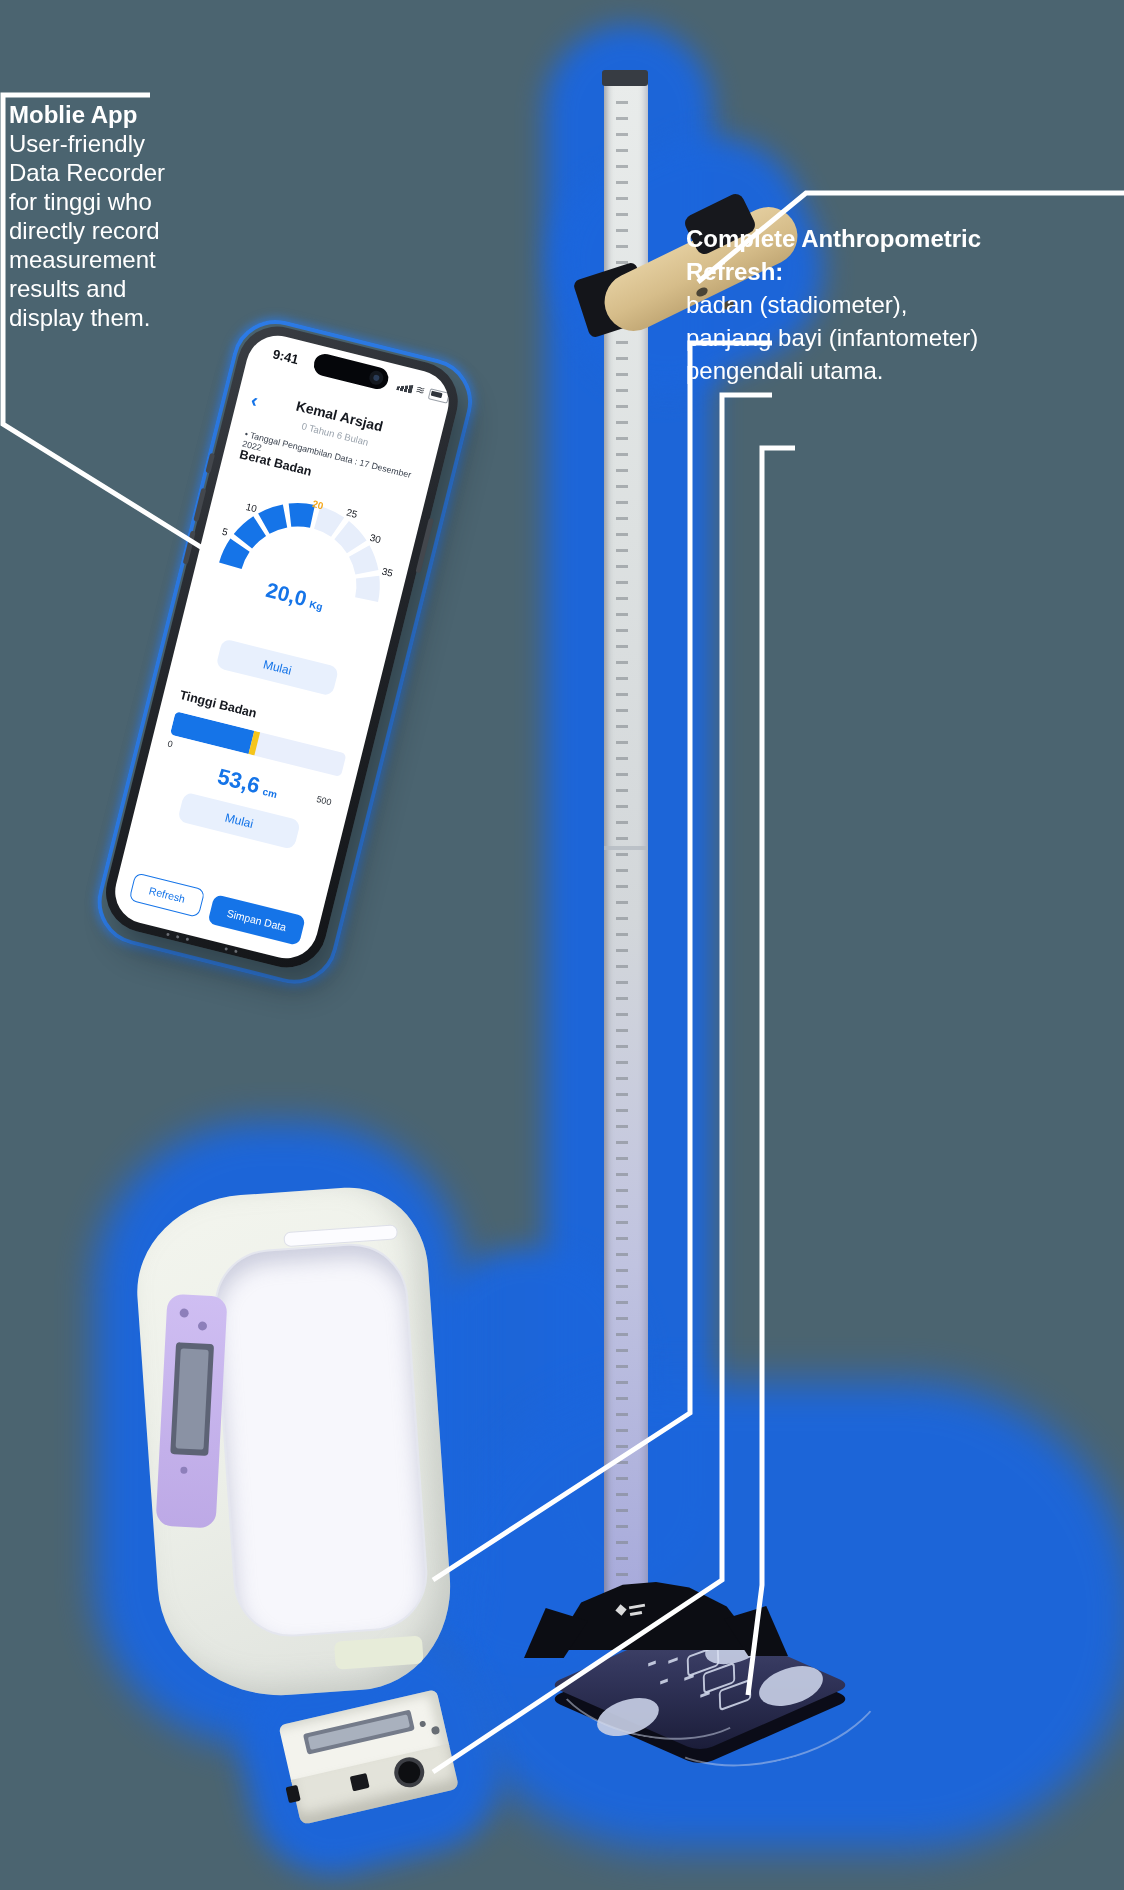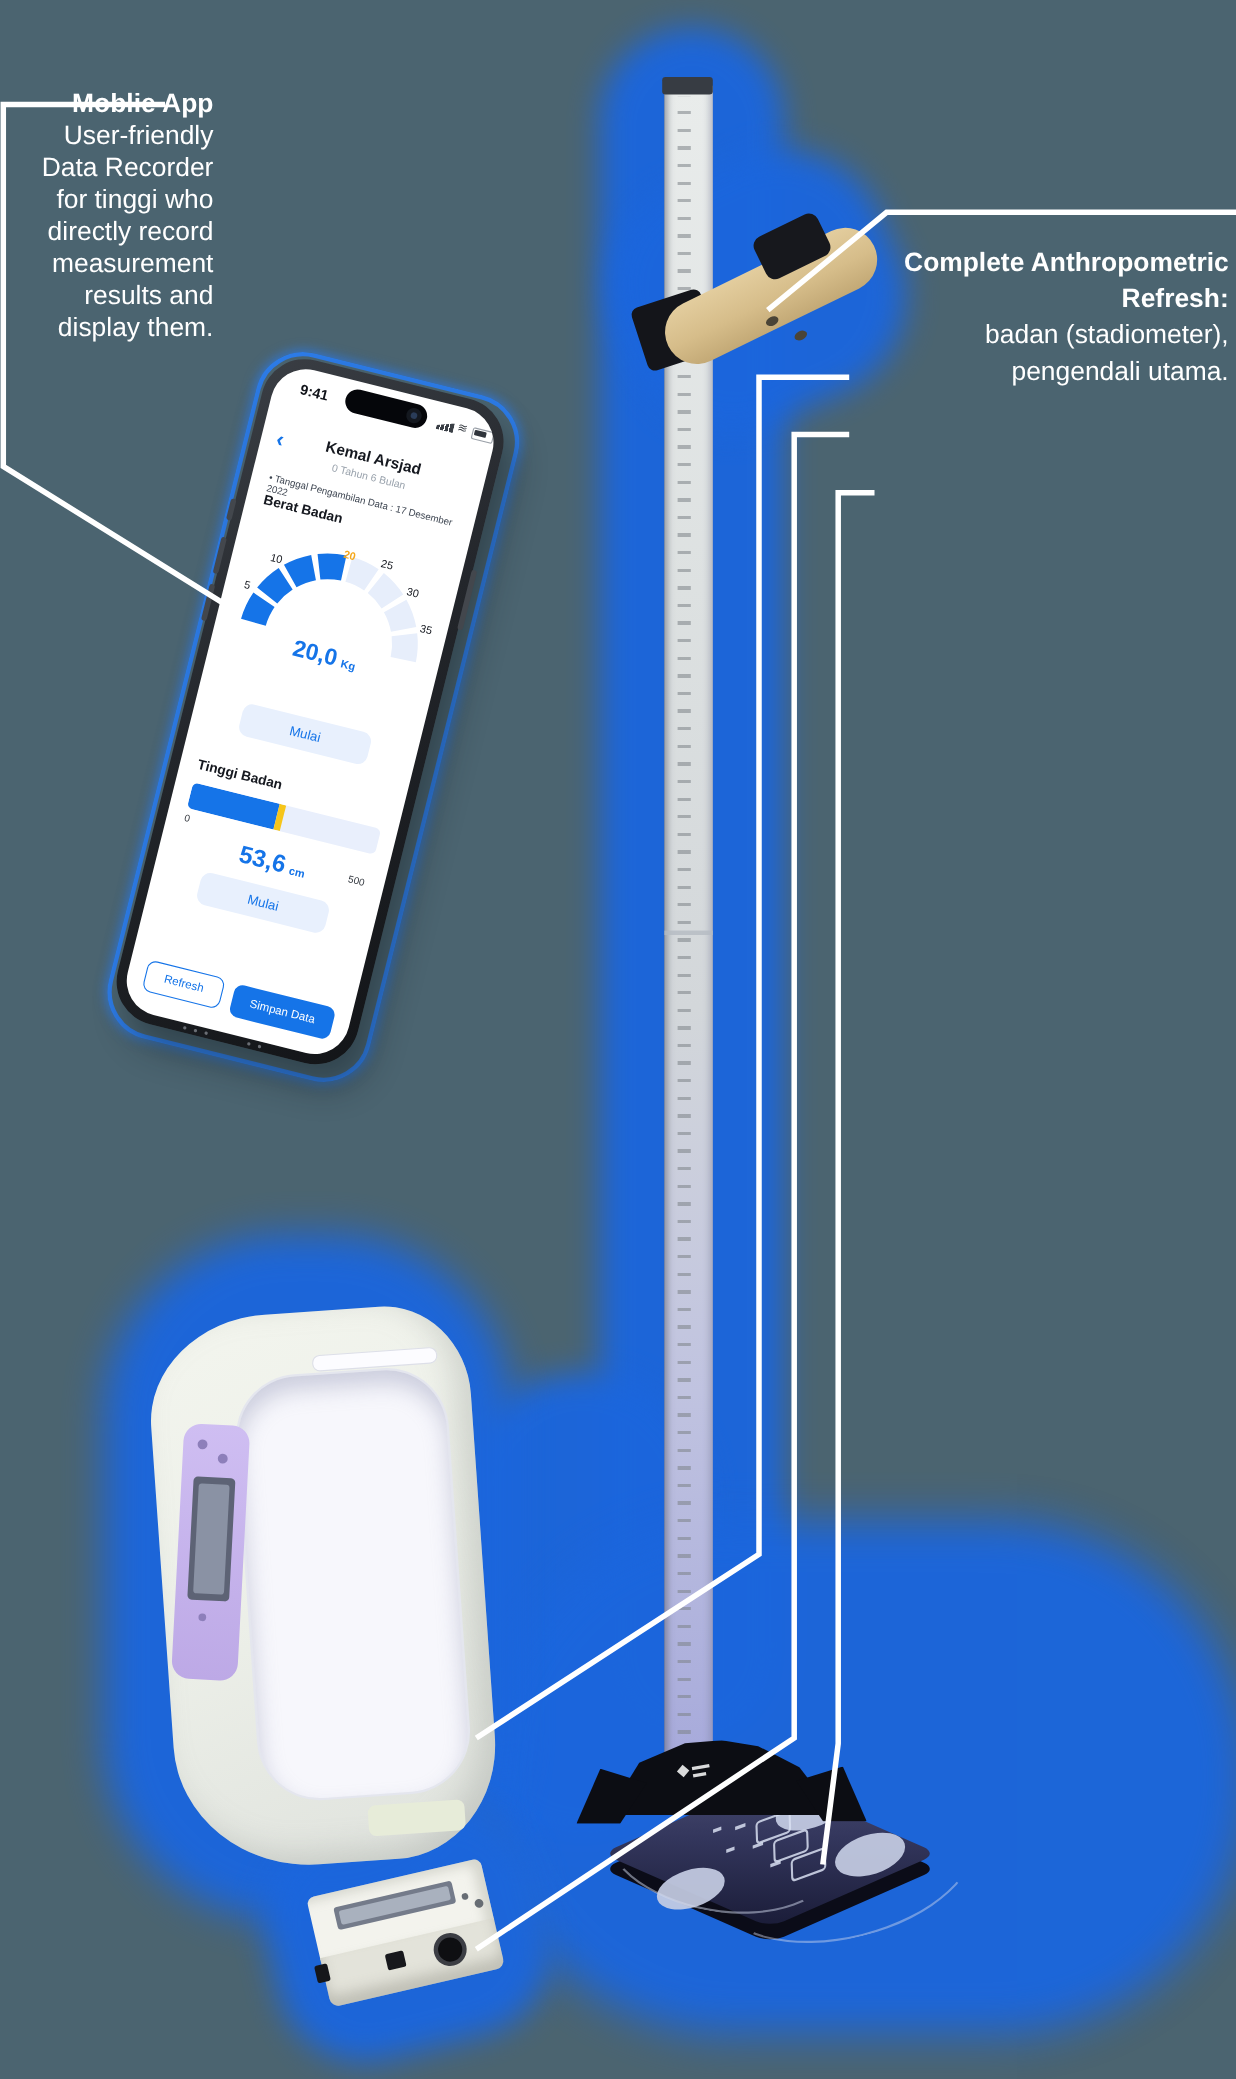--- a/index.html
+++ b/index.html
@@ -15,22 +15,22 @@
   .glow-base{left:436px;top:1382px;width:700px;height:468px;border-radius:230px;filter:blur(20px);}
   .glow-babyscale{left:94px;top:1122px;width:372px;height:624px;border-radius:165px;filter:blur(18px);}
   .glow-daq{left:244px;top:1652px;width:252px;height:212px;border-radius:80px;transform:rotate(-14deg);}
   .glow-connector{left:418px;top:1248px;width:224px;height:430px;border-radius:110px;}
 
   
   #callout-lines{position:absolute;left:0;top:0;z-index:60;pointer-events:none;}
 
   
   .callout-text{position:absolute;color:#fff;font-size:24px;line-height:29px;z-index:70;}
-  .callout-left{left:9px;top:80px;width:185px;text-align:right;}
-  .callout-right{right:7px;top:222px;width:420px;text-align:right;line-height:33px;}
+  .callout-left{left:9px;top:100px;width:185px;text-align:left;}
+  .callout-right{right:18px;top:222px;width:420px;line-height:33px;}
   .callout-title{font-weight:bold;}
 
   
   .pole{left:604px;top:78px;width:44px;height:1522px;z-index:10;
         background:linear-gradient(180deg,#e9eceb 0%,#dde1e1 30%,#d3d7da 55%,#c0c3e0 78%,#a7aadb 100%);
         box-shadow:inset 6px 0 6px -3px rgba(90,95,110,.55), inset -6px 0 6px -3px rgba(120,125,150,.45);}
   .pole-ticks{left:12px;top:10px;width:12px;height:1500px;position:absolute;opacity:.55;
         background:repeating-linear-gradient(180deg,transparent 0 13px,#7c8287 13px 16px);}
   .pole-cap{left:602px;top:70px;width:46px;height:16px;background:#373c43;border-radius:3px;z-index:11;}
   .pole-seam{left:604px;top:846px;width:44px;height:4px;background:#b4bac2;z-index:11;opacity:.8;}
@@ -313,14 +313,15 @@
   <div>directly record</div>
   <div>measurement</div>
   <div>results and</div>
   <div>display them.</div>
 </div>
 
 <div class="callout-text callout-right">
   <div class="callout-title">Complete Anthropometric</div>
   <div class="callout-title">Refresh:</div>
   <div>badan (stadiometer),</div>
+  <div>panjang bayi (infantometer)</div>
   <div>pengendali utama.</div>
 </div>
 
 </body></html>

